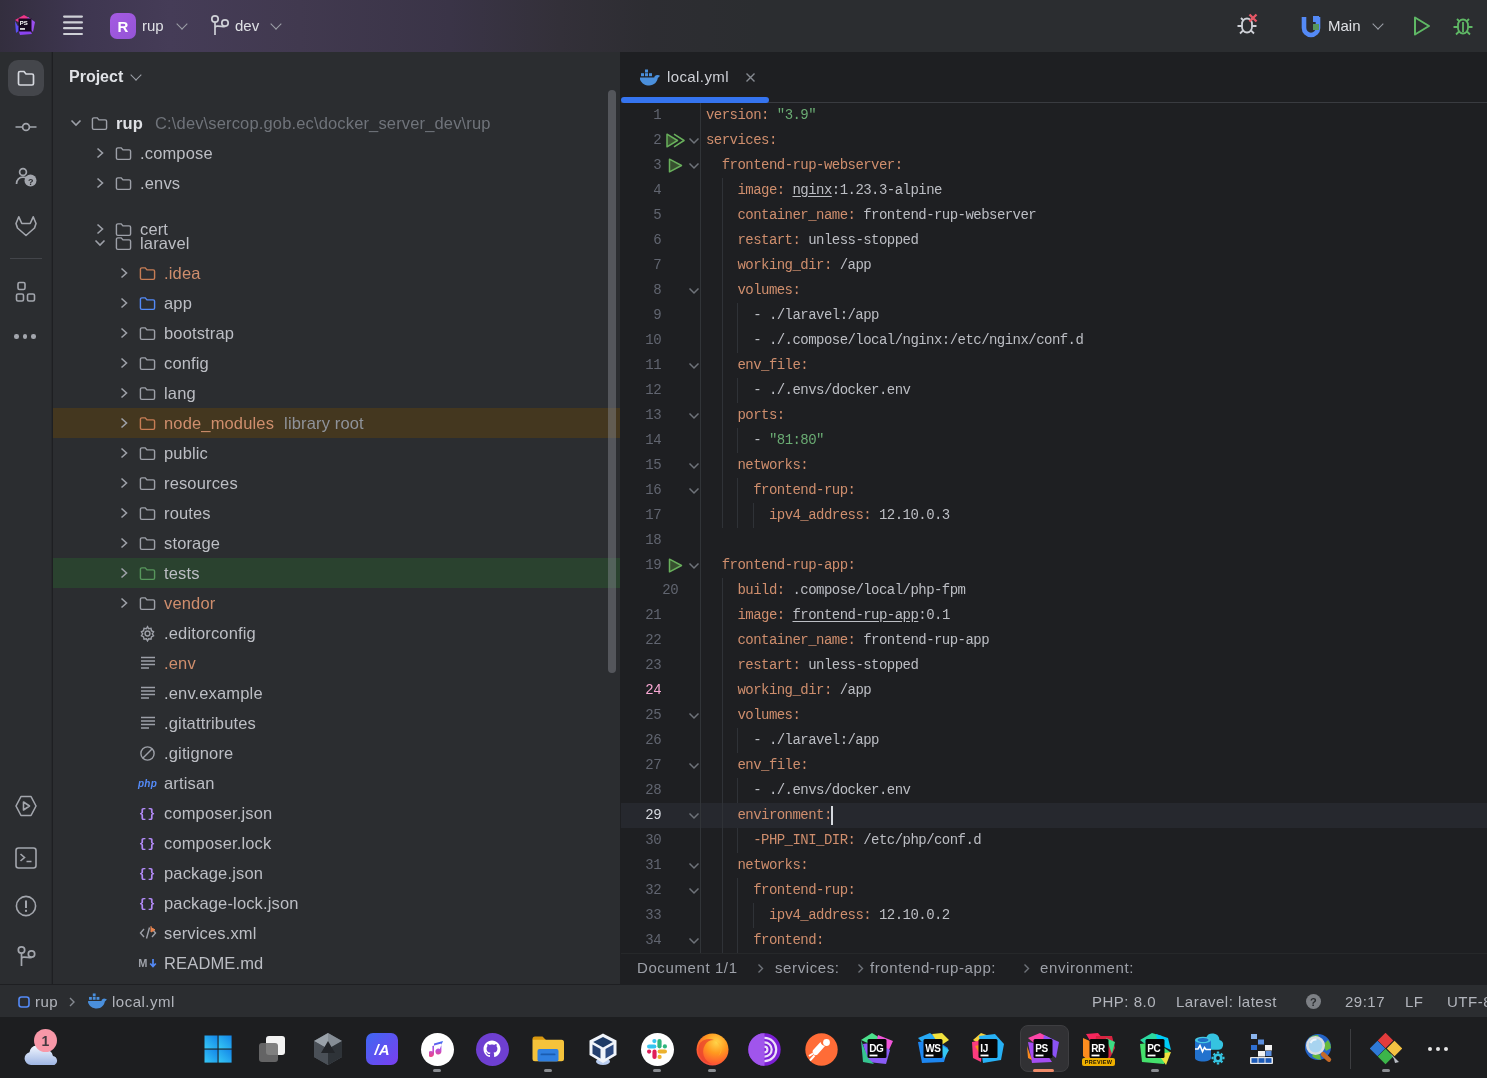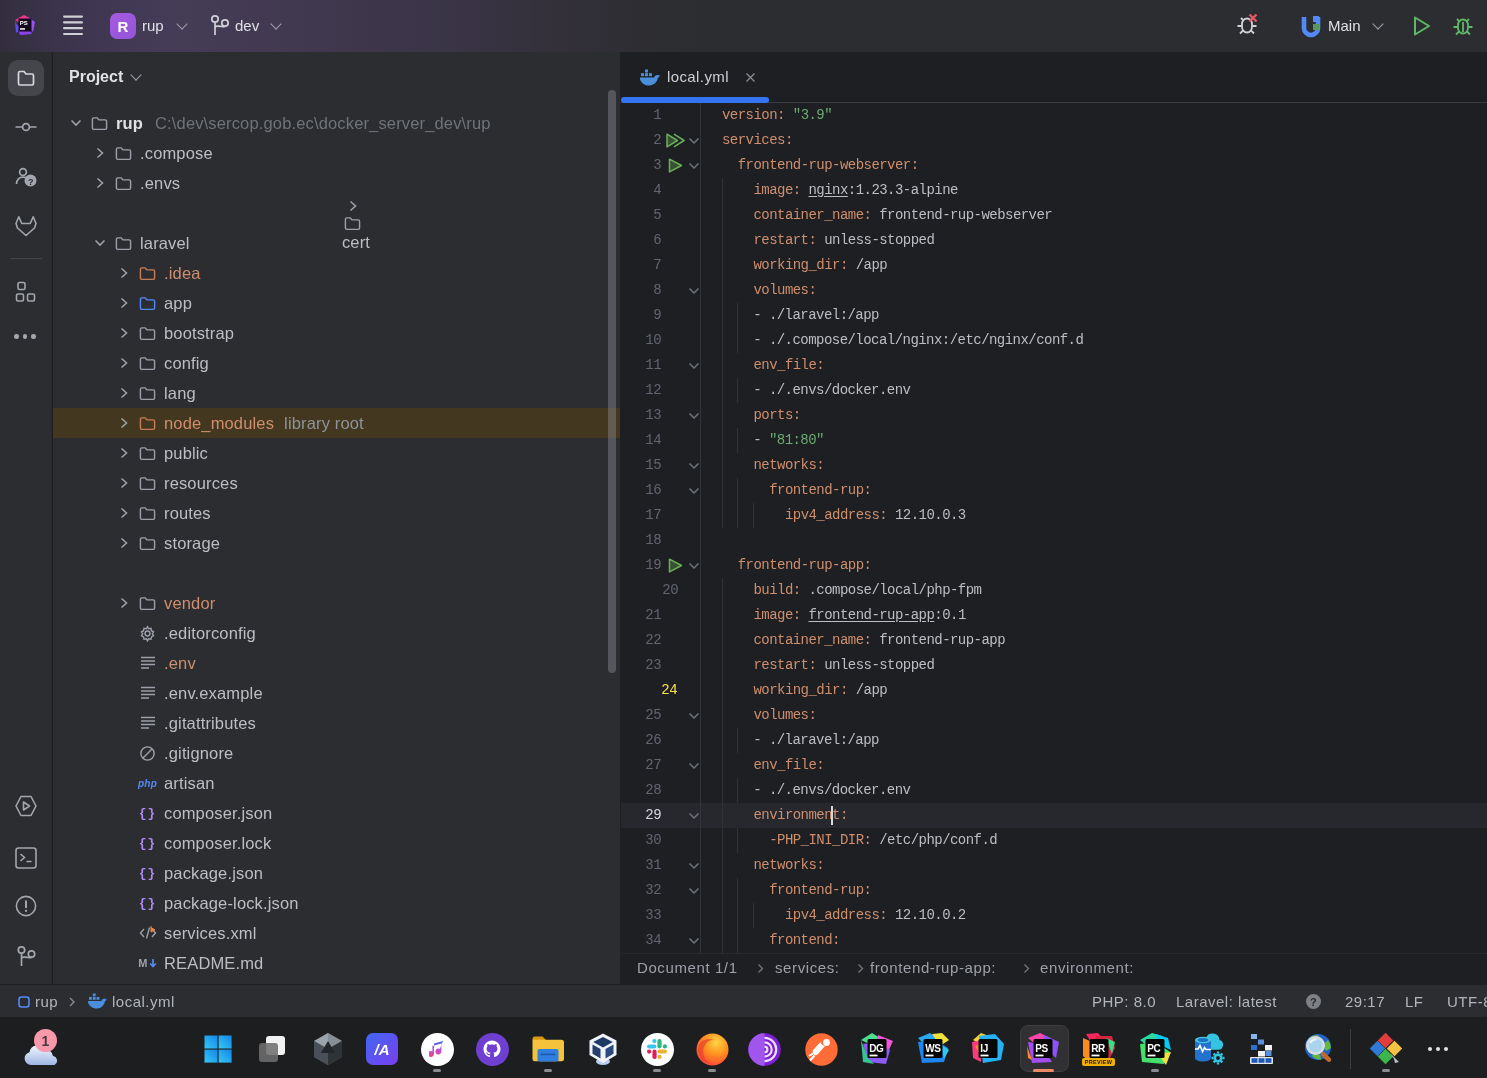--- a/index.html
+++ b/index.html
@@ -28,21 +28,21 @@
   .row .ch { width:16px; height:16px; flex:0 0 16px; display:flex; align-items:center; justify-content:center; margin-right:6px;}
   .row .ico { width:19px; height:19px; flex:0 0 19px; display:flex; align-items:center; justify-content:center; margin-right:7px;}
   .orange { color:#cf8e6d; }
   .dim { color:#6f737a; }
 
   
   #editor { position:absolute; left:621px; top:52px; width:866px; height:932px; background:#1e1f22; }
   .mono { font-family:"Liberation Mono", monospace; font-size:14px; letter-spacing:-0.54px; white-space:pre; }
   .cl { position:absolute; left:85px; height:25px; line-height:25px; color:#bcbec4; }
   .ln { position:absolute; width:40px; text-align:right; height:25px; line-height:25px; color:#616570; }
-  .k { color:#cf8e6d;margin-left:16px; } .s { color:#6aab73; } .u { text-decoration:underline; text-underline-offset:2px; }
+  .k { color:#cf8e6d; } .s { color:#6aab73; } .u { text-decoration:underline; text-underline-offset:2px; }
 
   
   #status { position:absolute; left:0; top:984px; width:1487px; height:33px; background:#2b2d30; white-space:nowrap;
     border-top:1px solid #1e1f22; color:#b2b5bc; font-size:15px; letter-spacing:0.5px; }
 
   
   #taskbar { position:absolute; left:0; top:1017px; width:1487px; height:61px; background:#1d1e20; }
   .tbi { position:absolute; top:1031px; width:36px; height:36px; display:flex; align-items:center; justify-content:center; }
   .dash { position:absolute; top:52px; width:8px; height:3px; border-radius:2px; background:#8a8d92; }
 </style>
@@ -214,21 +214,21 @@
             <path d="M1.5 1.5 L6.5 6 L1.5 10.5" stroke="#9da0a8" stroke-width="1.6" fill="none"></path>
           </svg>
         </span>
         <span class="ico">
           <svg width="17" height="17" viewBox="0 0 18 18">
             <path d="M1.5 4.5 c0-.8.7-1.5 1.5-1.5 h3.6 l1.8 2.2 h6.6 c.8 0 1.5 .7 1.5 1.5 v7 c0 .8-.7 1.5-1.5 1.5 h-12 c-.8 0-1.5-.7-1.5-1.5 z" stroke="#9da0a8" stroke-width="1.5" fill="none"></path>
           </svg>
         </span>
         <span>.envs</span>
       </div>
-    <div class="row" style="top:146px;padding-left:39px;flex-direction:column;">
+    <div class="row" style="top:162px;padding-left:39px;">
         <span class="ch">
           <svg width="8" height="12" viewBox="0 0 8 12">
             <path d="M1.5 1.5 L6.5 6 L1.5 10.5" stroke="#9da0a8" stroke-width="1.6" fill="none"></path>
           </svg>
         </span>
         <span class="ico">
           <svg width="17" height="17" viewBox="0 0 18 18">
             <path d="M1.5 4.5 c0-.8.7-1.5 1.5-1.5 h3.6 l1.8 2.2 h6.6 c.8 0 1.5 .7 1.5 1.5 v7 c0 .8-.7 1.5-1.5 1.5 h-12 c-.8 0-1.5-.7-1.5-1.5 z" stroke="#9da0a8" stroke-width="1.5" fill="none"></path>
           </svg>
         </span>
@@ -370,20 +370,33 @@
           <svg width="8" height="12" viewBox="0 0 8 12">
             <path d="M1.5 1.5 L6.5 6 L1.5 10.5" stroke="#9da0a8" stroke-width="1.6" fill="none"></path>
           </svg>
         </span>
         <span class="ico">
           <svg width="17" height="17" viewBox="0 0 18 18">
             <path d="M1.5 4.5 c0-.8.7-1.5 1.5-1.5 h3.6 l1.8 2.2 h6.6 c.8 0 1.5 .7 1.5 1.5 v7 c0 .8-.7 1.5-1.5 1.5 h-12 c-.8 0-1.5-.7-1.5-1.5 z" stroke="#9da0a8" stroke-width="1.5" fill="none"></path>
           </svg>
         </span>
         <span>storage</span>
+      </div>
+    <div class="row" style="top:506px;padding-left:63px;background:#2a422f;">
+        <span class="ch">
+          <svg width="8" height="12" viewBox="0 0 8 12">
+            <path d="M1.5 1.5 L6.5 6 L1.5 10.5" stroke="#9da0a8" stroke-width="1.6" fill="none"></path>
+          </svg>
+        </span>
+        <span class="ico">
+          <svg width="17" height="17" viewBox="0 0 18 18">
+            <path d="M1.5 4.5 c0-.8.7-1.5 1.5-1.5 h3.6 l1.8 2.2 h6.6 c.8 0 1.5 .7 1.5 1.5 v7 c0 .8-.7 1.5-1.5 1.5 h-12 c-.8 0-1.5-.7-1.5-1.5 z" stroke="#57965c" stroke-width="1.5" fill="none"></path>
+          </svg>
+        </span>
+        <span>tests</span>
       </div>
     <div class="row" style="top:536px;padding-left:63px;">
         <span class="ch">
           <svg width="8" height="12" viewBox="0 0 8 12">
             <path d="M1.5 1.5 L6.5 6 L1.5 10.5" stroke="#9da0a8" stroke-width="1.6" fill="none"></path>
           </svg>
         </span>
         <span class="ico">
           <svg width="17" height="17" viewBox="0 0 18 18">
             <path d="M1.5 4.5 c0-.8.7-1.5 1.5-1.5 h3.6 l1.8 2.2 h6.6 c.8 0 1.5 .7 1.5 1.5 v7 c0 .8-.7 1.5-1.5 1.5 h-12 c-.8 0-1.5-.7-1.5-1.5 z" stroke="#9da0a8" stroke-width="1.5" fill="none"></path>
@@ -536,21 +549,21 @@
     <div class="ln mono" style="left:0;top:376px;color:#616570;">14</div>
     <div class="ln mono" style="left:0;top:401px;color:#616570;">15</div>
     <div class="ln mono" style="left:0;top:426px;color:#616570;">16</div>
     <div class="ln mono" style="left:0;top:451px;color:#616570;">17</div>
     <div class="ln mono" style="left:0;top:476px;color:#616570;">18</div>
     <div class="ln mono" style="left:0;top:501px;color:#616570;">19</div>
     <div class="ln mono" style="left:0;top:526px;color:#616570;margin-left:17px;">20</div>
     <div class="ln mono" style="left:0;top:551px;color:#616570;">21</div>
     <div class="ln mono" style="left:0;top:576px;color:#616570;">22</div>
     <div class="ln mono" style="left:0;top:601px;color:#616570;">23</div>
-    <div class="ln mono" style="left:16px;top:626px;color:#fde047;">24</div>
+    <div class="ln mono" style="left:0;top:626px;color:#f9a8d4;">24</div>
     <div class="ln mono" style="left:0;top:651px;color:#616570;">25</div>
     <div class="ln mono" style="left:0;top:676px;color:#616570;">26</div>
     <div class="ln mono" style="left:0;top:701px;color:#616570;">27</div>
     <div class="ln mono" style="left:0;top:726px;color:#616570;">28</div>
     <div class="ln mono" style="left:0;top:751px;color:#d5d8de;">29</div>
     <div class="ln mono" style="left:0;top:776px;color:#616570;">30</div>
     <div class="ln mono" style="left:0;top:801px;color:#616570;">31</div>
     <div class="ln mono" style="left:0;top:826px;color:#616570;">32</div>
     <div class="ln mono" style="left:0;top:851px;color:#616570;">33</div>
     <div class="ln mono" style="left:0;top:876px;color:#616570;">34</div>

